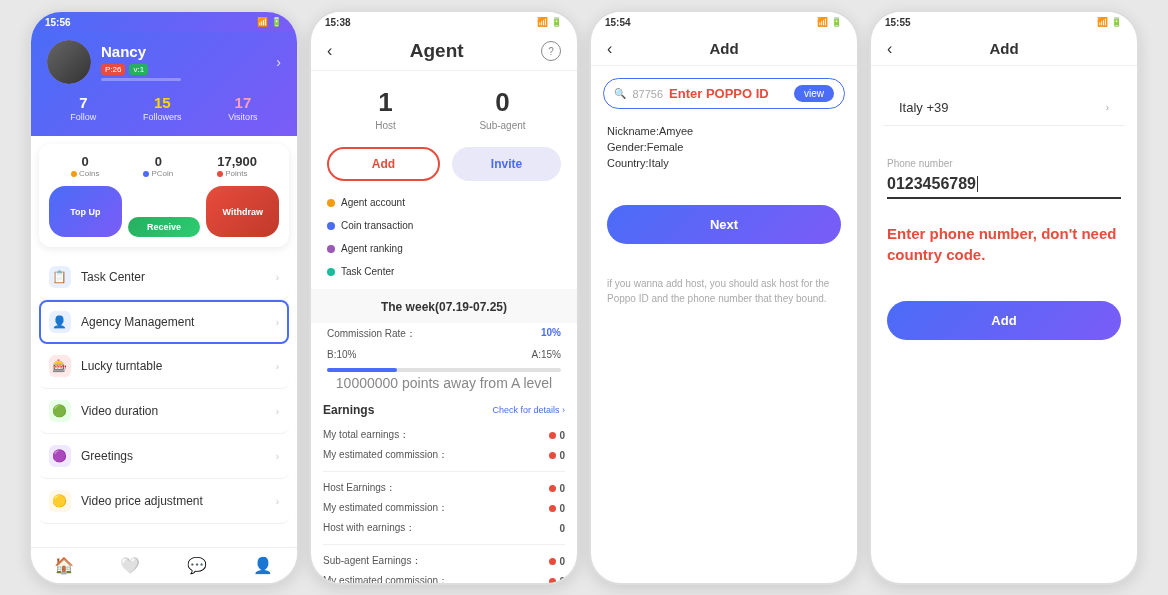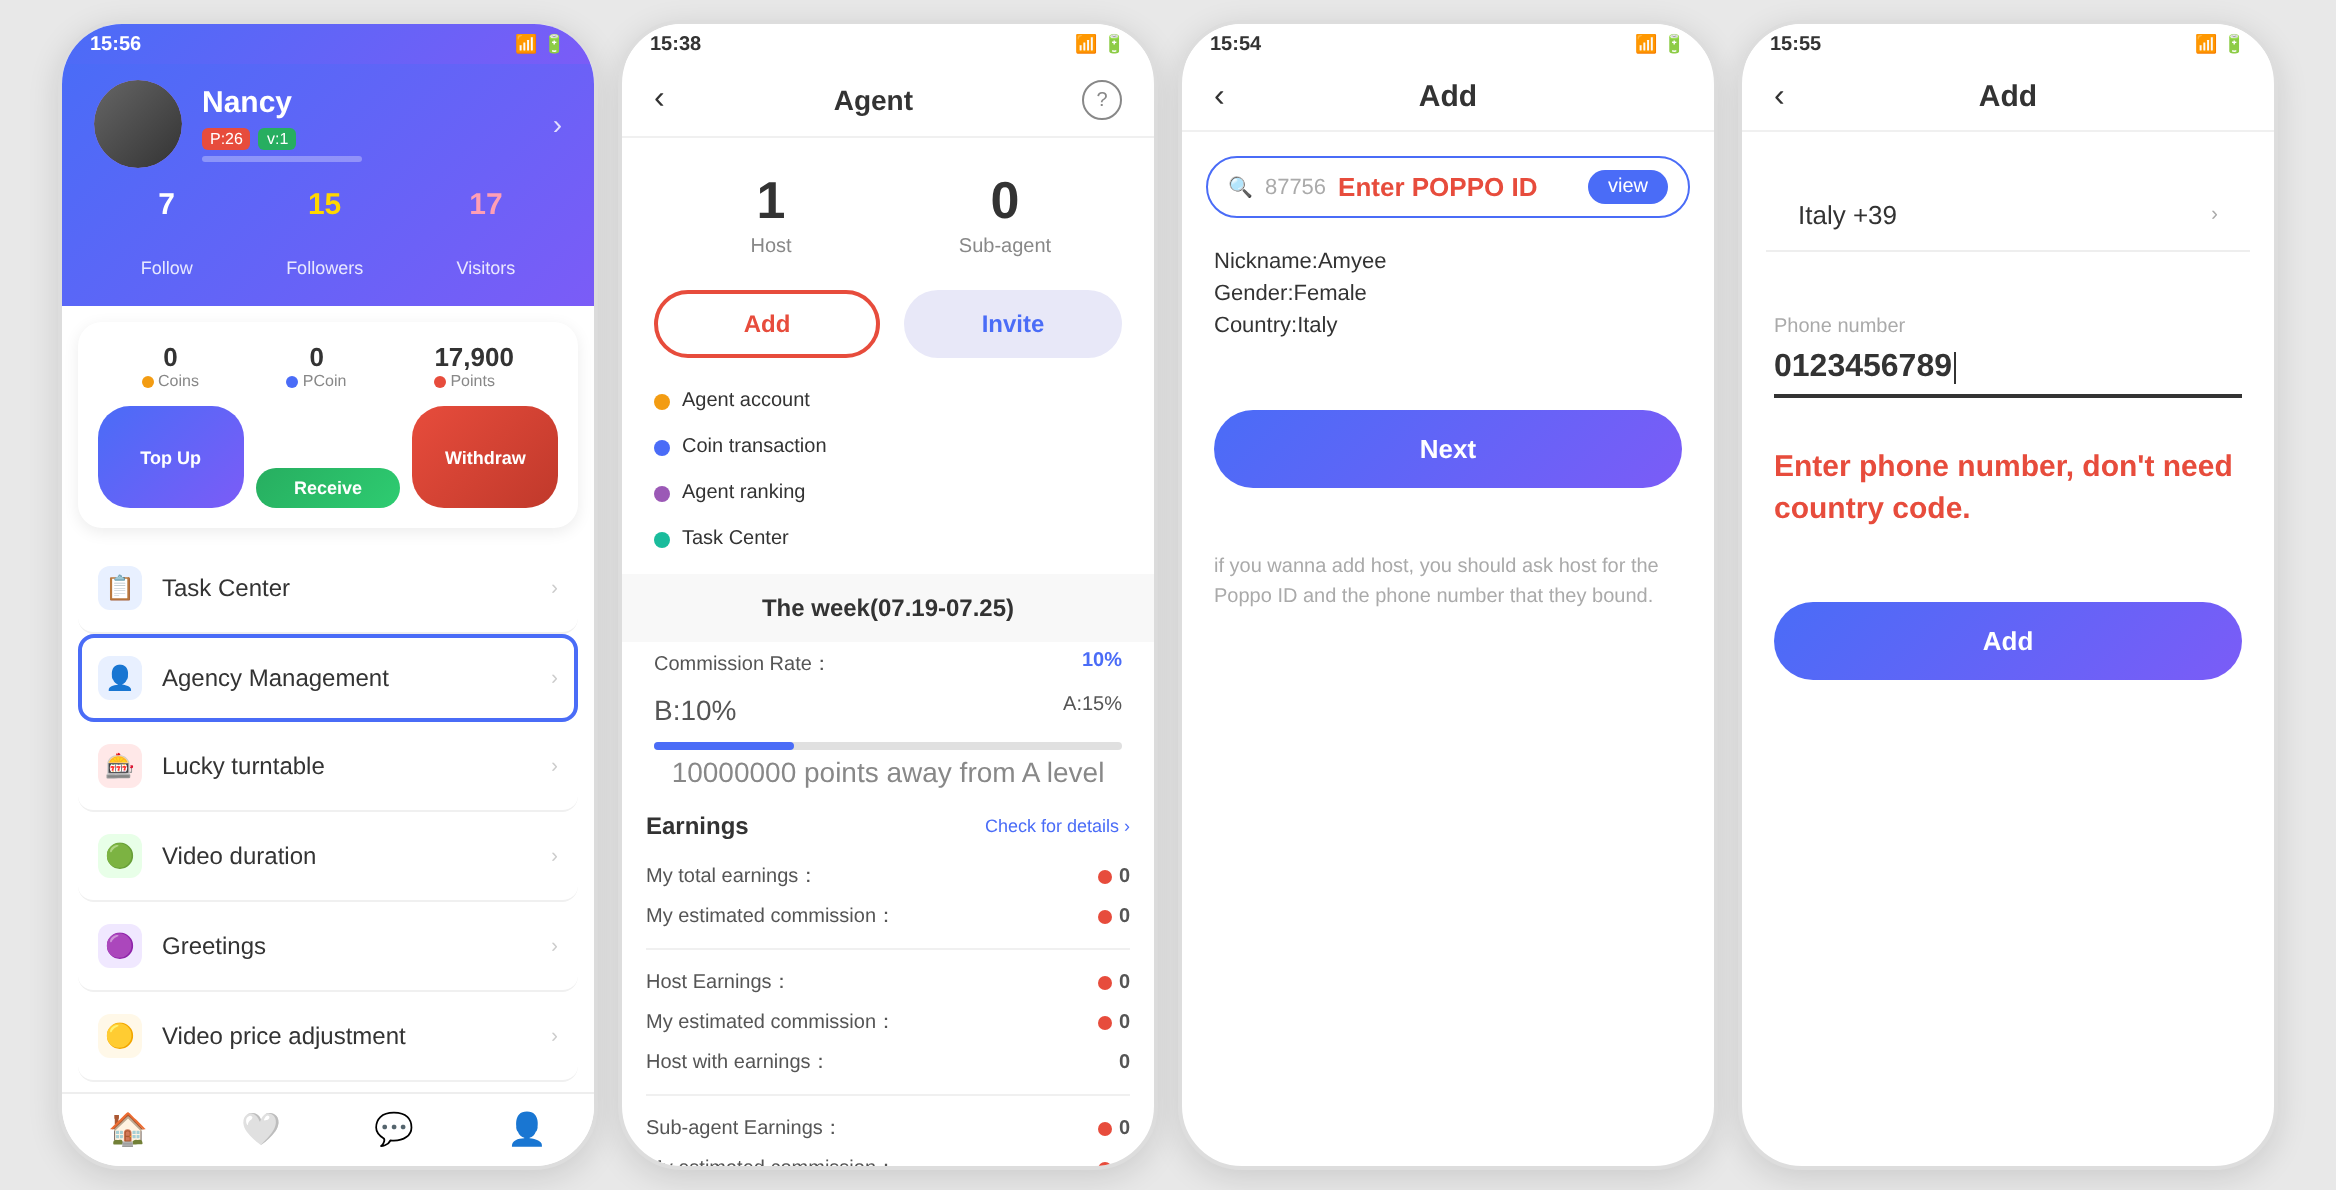--- a/index.html
+++ b/index.html
@@ -88,21 +88,21 @@
     .profile-bar { height: 3px; background: rgba(255,255,255,0.3); border-radius: 2px; margin-top: 3px; width: 80px; }
     .chevron-right { color: rgba(255,255,255,0.8); font-size: 14px; }
     .profile-stats {
       display: flex;
       justify-content: space-around;
       text-align: center;
     }
     .stat-num { font-size: 15px; font-weight: 700; color: #fff; }
     .stat-num.gold { color: #ffd700; }
     .stat-num.pink { color: #ff9eb5; }
-    .stat-label { font-size: 9px; color: rgba(255,255,255,0.85); margin-top: 18px; }
+    .stat-label { font-size: 9px; color: rgba(255,255,255,0.85); margin-top: 1px; }
 
     .wallet-section {
       background: #fff;
       margin: 8px;
       border-radius: 12px;
       padding: 10px;
       box-shadow: 0 2px 8px rgba(0,0,0,0.08);
     }
     .wallet-row {
       display: flex;
@@ -178,21 +178,21 @@
     
     .phone2-body { flex: 1; overflow-y: auto; padding: 0; }
     .agent-header {
       display: flex;
       align-items: center;
       justify-content: space-between;
       padding: 8px 16px;
       border-bottom: 1px solid #f0f0f0;
     }
     .back-btn { font-size: 16px; color: #333; cursor: pointer; }
-    .header-title { font-size: 14px; font-weight: 600; color: #333; }
+    .header-title { font-size: 19px; font-weight: 600; color: #333; }
     .help-btn {
       width: 20px; height: 20px;
       border-radius: 50%;
       border: 1.5px solid #888;
       display: flex; align-items: center; justify-content: center;
       font-size: 10px; color: #888; cursor: pointer;
     }
     .agent-stats {
       display: flex;
       padding: 16px;
@@ -545,21 +545,21 @@
       </div>
     </div>
     <div class="week-section">
       <span class="week-title">The week(07.19-07.25)</span>
     </div>
     <div class="commission-row">
       <span class="commission-label">Commission Rate：</span>
       <span class="commission-val">10%</span>
     </div>
     <div class="commission-row">
-      <span style="font-size:14px;color:#555;">B:10%</span>
+      <span style="font-size:10px;color:#555;">B:10%</span>
       <span style="font-size:10px;color:#555;">A:15%</span>
     </div>
     <div class="level-bar-container">
       <div class="level-bar-track">
         <div class="level-bar-fill"></div>
       </div>
       <div class="level-text">10000000 points away from A level</div>
     </div>
     <div class="earnings-section">
       <div class="earnings-header">

